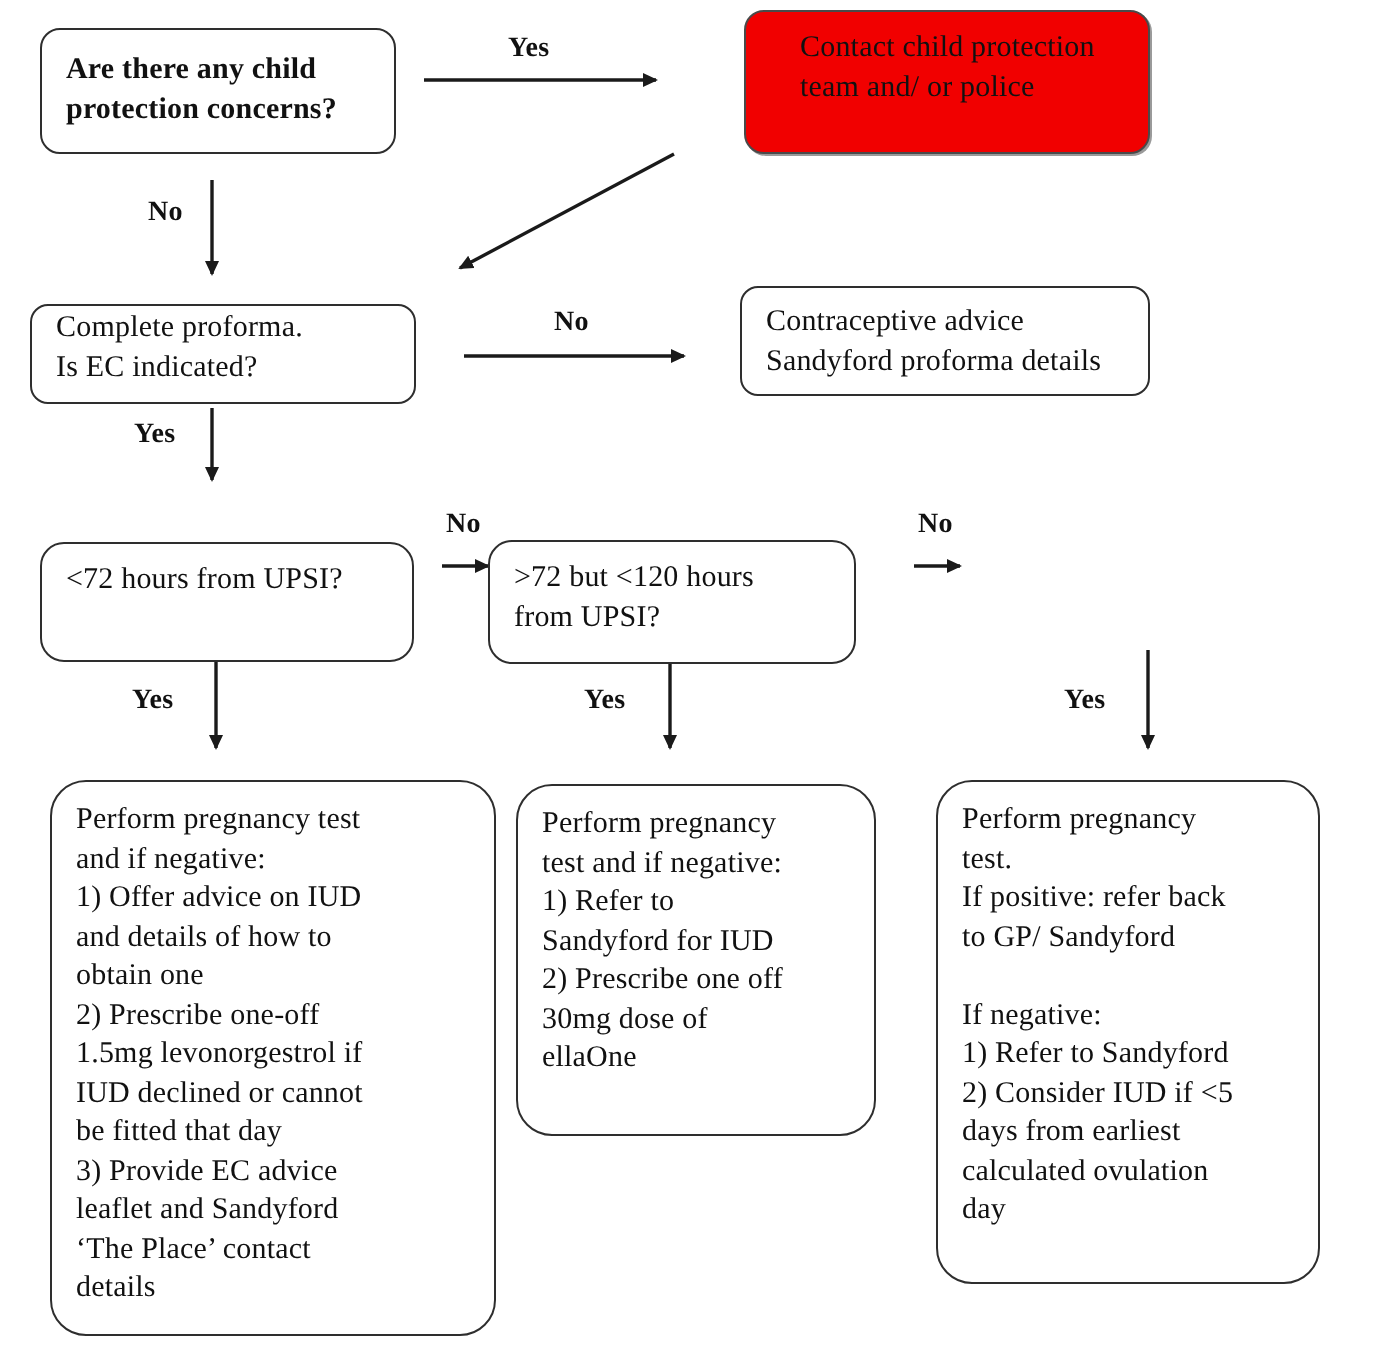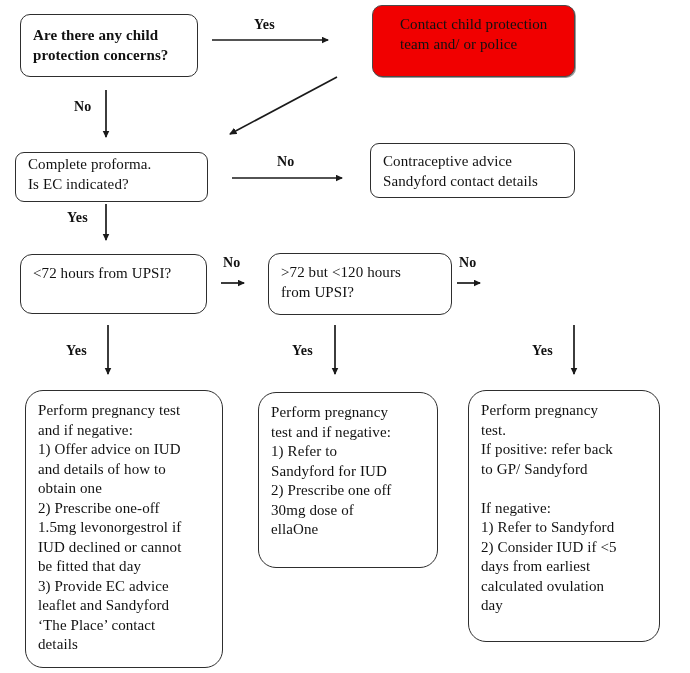--- a/index.html
+++ b/index.html
@@ -28,21 +28,21 @@
     border: 1.6px solid #2e2e2e;
     border-radius: 10px;
     background: #ffffff;
     font-size: 15px;
     line-height: 1.3;
     padding: 9px 8px 6px 12px;
     white-space: pre-line;
     letter-spacing: 0.1px;
   }
   .node.round-lg { border-radius: 18px; }
-  .node.round-md { border-radius: 12px; }
+  .node.round-md { border-radius: 12px; margin-top: 17px; }
   .node.alert { border-color: #4a4a4a; box-shadow: 1px 1px 0 #9a9a9a; }
   .edge-label {
     position: absolute;
     font-weight: bold;
     font-size: 14px;
     line-height: 1;
     color: #111111;
     letter-spacing: 0.2px;
   }
 </style>
@@ -82,29 +82,29 @@
   <div class="node" style="left:20px; top:14px; width:178px; height:63px; padding-top:11px;font-weight:bold;">Are there any child
 protection concerns?</div>
 
   <div class="node alert" style="left: 372px; top: 5px; width: 203px; height: 72px; background: rgb(241, 0, 0); padding-left: 27px;">Contact child protection
 team and/ or police</div>
 
   <div class="node" style="left:15px; top:152px; width:193px; height:50px; border-radius:9px; padding-top:2px;">Complete proforma.
 Is EC indicated?</div>
 
   <div class="node" style="left:370px; top:143px; width:205px; height:55px; border-radius:9px; padding-top:8px;">Contraceptive advice
-Sandyford contact details</div>
+Sandyford proforma details</div>
 
   <div class="node round-md" style="left:20px; top:254px; width:187px; height:60px;">&lt;72 hours from UPSI?</div>
 
-  <div class="node round-md" style="left:268px; top:253px; width:184px; height:62px;">&gt;72 but &lt;120 hours
+  <div class="node round-md" style="left:244px; top:253px; width:184px; height:62px;">&gt;72 but &lt;120 hours
 from UPSI?</div>
 
 
-  <div class="node round-lg" style="left:25px; top:390px; width:198px; height:278px; padding-top:10px;">Perform pregnancy test
+  <div class="node round-lg" style="left:25px; top:390px; width:223px; height:278px; padding-top:10px;">Perform pregnancy test
 and if negative:
 1) Offer advice on IUD
 and details of how to
 obtain one
 2) Prescribe one-off
 1.5mg levonorgestrol if
 IUD declined or cannot
 be fitted that day
 3) Provide EC advice
 leaflet and Sandyford

